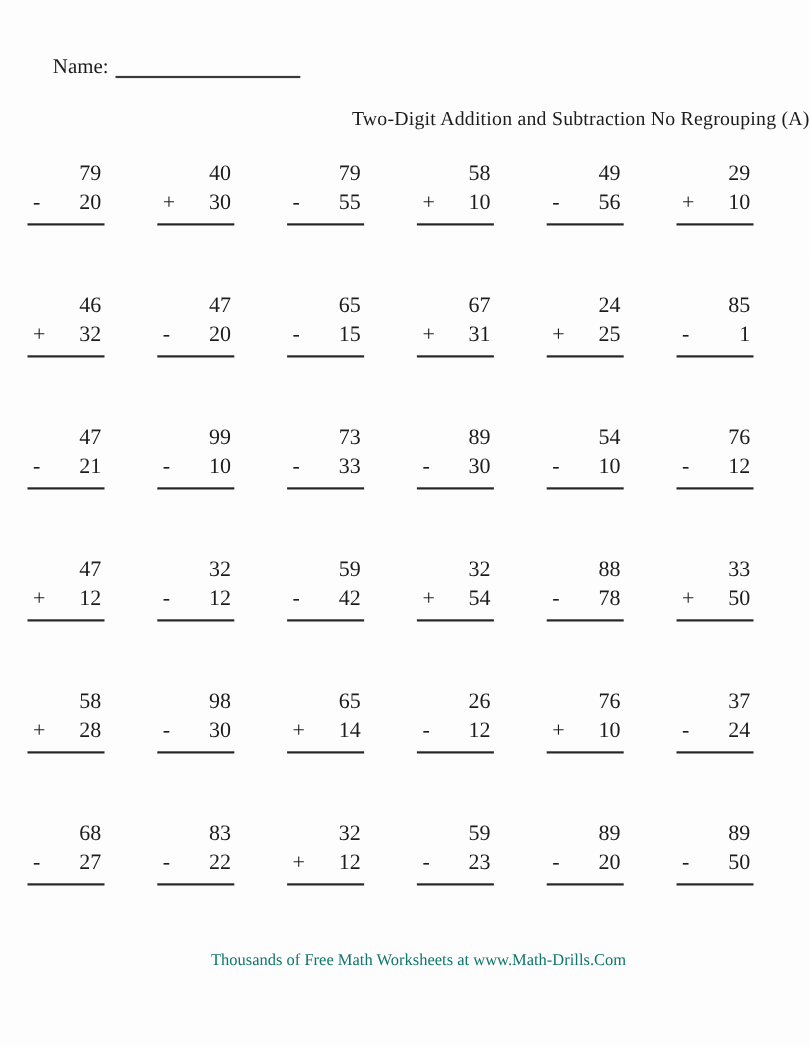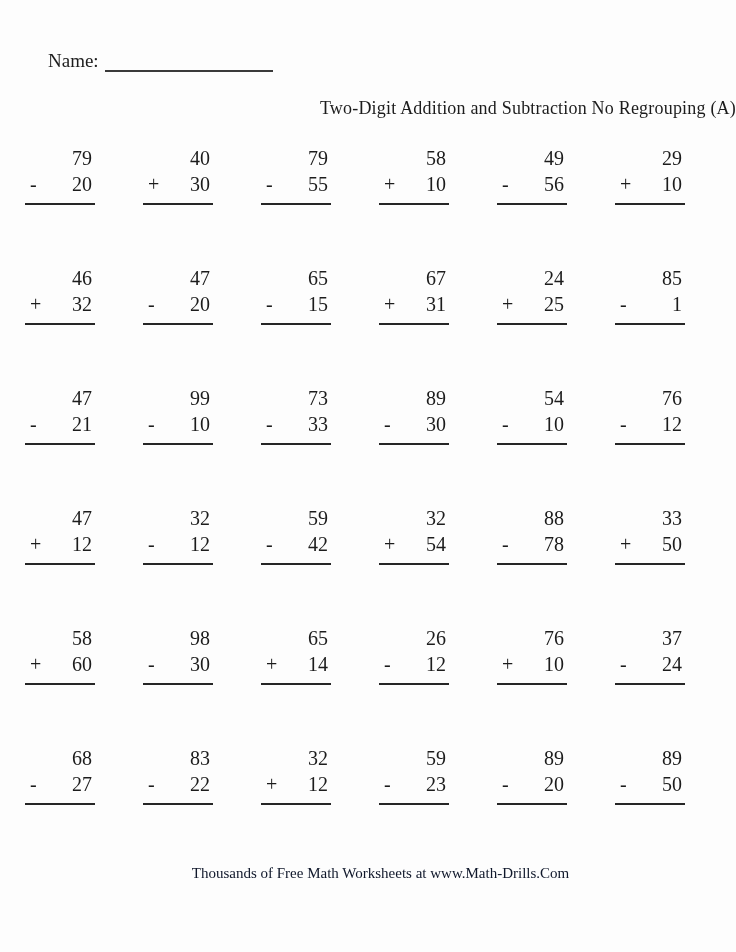--- a/index.html
+++ b/index.html
@@ -60,21 +60,21 @@
   }
   .problem .bottom {
     display: flex;
     justify-content: space-between;
     padding: 0 3px 6px 5px;
   }
   .footer {
     margin-top: 60px;
     text-align: center;
     font-size: 15px;
-    color: #0f172a;
+    color: #0f766e;
     margin-left: 25px;
   }
 </style>
 </head>
 <body>
 
 <div class="page">
 
   <div class="header-row">
     <div class="field">
@@ -274,21 +274,21 @@
     <div class="bottom">
       <span class="op">+</span>
       <span class="operand">50</span>
     </div>
   </div>
 
   <div class="problem">
     <div class="top">58</div>
     <div class="bottom">
       <span class="op">+</span>
-      <span class="operand">60</span>
+      <span class="operand">28</span>
     </div>
   </div>
 
   <div class="problem">
     <div class="top">98</div>
     <div class="bottom">
       <span class="op">-</span>
       <span class="operand">30</span>
     </div>
   </div>

